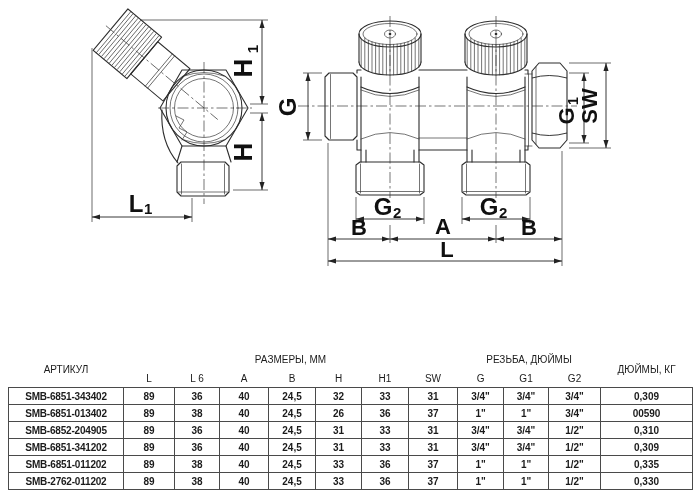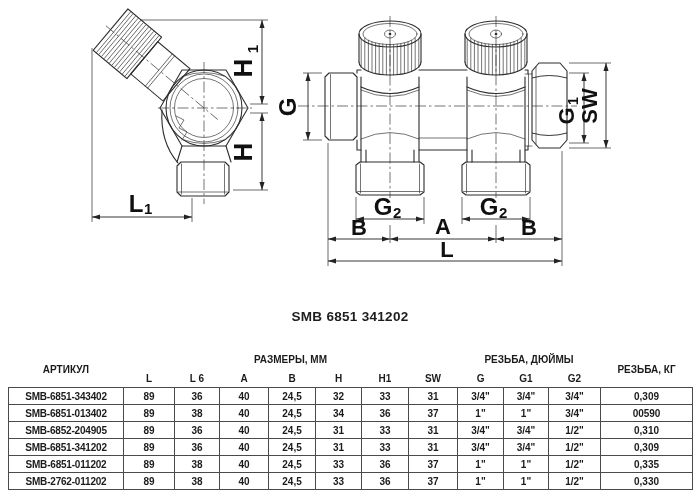--- a/index.html
+++ b/index.html
@@ -11,21 +11,21 @@
   .cl{fill:none;stroke:#3a3a3a;stroke-width:.7;stroke-dasharray:11 3 2.5 3;}
   .dl{fill:none;stroke:#232323;stroke-width:.9;}
   .ext{fill:none;stroke:#2d2d2d;stroke-width:.7;}
   .dim{font-family:"Liberation Sans",sans-serif;font-weight:700;fill:#101010;}
   .f26{font-size:26px}.f24{font-size:24px}.f22{font-size:22px}.f15{font-size:15px}.f14{font-size:14px}
   .mid{text-anchor:middle}
   .title{position:absolute;top:309px;left:0;width:700px;text-align:center;
          font:700 13.5px "Liberation Sans",sans-serif;color:#1d1d1d;letter-spacing:.3px;}
   table.spec{position:absolute;top:351px;left:8px;width:684px;border-collapse:collapse;
         table-layout:fixed;font:700 10px "Liberation Sans",sans-serif;color:#1b1b1b;}
-  table.spec thead th{font-weight:700;padding:0;height:16px;vertical-align:middle;border:none;}
+  table.spec thead th{font-weight:400;padding:0;height:16px;vertical-align:middle;border:none;}
   table.spec tr.h2 th{height:17px;vertical-align:bottom;padding-bottom:3px;}
   table.spec tbody td{border:1px solid #4a4a4a;height:16px;padding:0;text-align:center;font-weight:700;}
   table.spec td.art{letter-spacing:-.2px;}
 </style>
 </head>
 <body>
 
 <div class="page">
 
   <svg class="draw" width="700" height="292" viewBox="0 0 700 292">
@@ -134,21 +134,20 @@
       <path class="dl" d="M390,239 H496" marker-start="url(#ar)" marker-end="url(#ar)"></path>
       <path class="dl" d="M496,239 H562" marker-start="url(#ar)" marker-end="url(#ar)"></path>
       <path class="dl" d="M328,261 H562" marker-start="url(#ar)" marker-end="url(#ar)"></path>
       <text class="dim f22 mid" x="359" y="235">B</text>
       <text class="dim f22 mid" x="443" y="234">A</text>
       <text class="dim f22 mid" x="529" y="235">B</text>
       <text class="dim f22 mid" x="447" y="257">L</text>
     </g>
   </svg>
 
-  <div class="title">SMB 6851 341202</div>
 
   <table class="spec">
     <colgroup>
       <col style="width:115px">
         <col style="width:51px">
         <col style="width:45px">
         <col style="width:49px">
       <col style="width:47px">
         <col style="width:46px">
         <col style="width:47px">
@@ -156,21 +155,21 @@
       <col style="width:46px">
         <col style="width:45px">
         <col style="width:52px">
         <col style="width:92px">
     </colgroup>
     <thead>
       <tr class="h1">
         <th rowspan="2">АРТИКУЛ</th>
         <th colspan="7">РАЗМЕРЫ, ММ</th>
         <th colspan="3">РЕЗЬБА, ДЮЙМЫ</th>
-        <th rowspan="2">РЕЗЬБА, КГ</th>
+        <th rowspan="2">ДЮЙМЫ, КГ</th>
       </tr>
       <tr class="h2" id="subhead">
           <th>L</th>
           <th>L 6</th>
           <th>A</th>
           <th>B</th>
           <th>H</th>
           <th>H1</th>
           <th>SW</th>
           <th>G</th>
@@ -192,21 +191,21 @@
           <td>3/4"</td>
           <td>3/4"</td>
           <td>0,309</td>
         </tr>
         <tr>
           <td class="art">SMB-6851-013402</td>
           <td>89</td>
           <td>38</td>
           <td>40</td>
           <td>24,5</td>
-          <td>34</td>
+          <td>26</td>
           <td>36</td>
           <td>37</td>
           <td>1"</td>
           <td>1"</td>
           <td>3/4"</td>
           <td>00590</td>
         </tr>
         <tr>
           <td class="art">SMB-6852-204905</td>
           <td>89</td>

